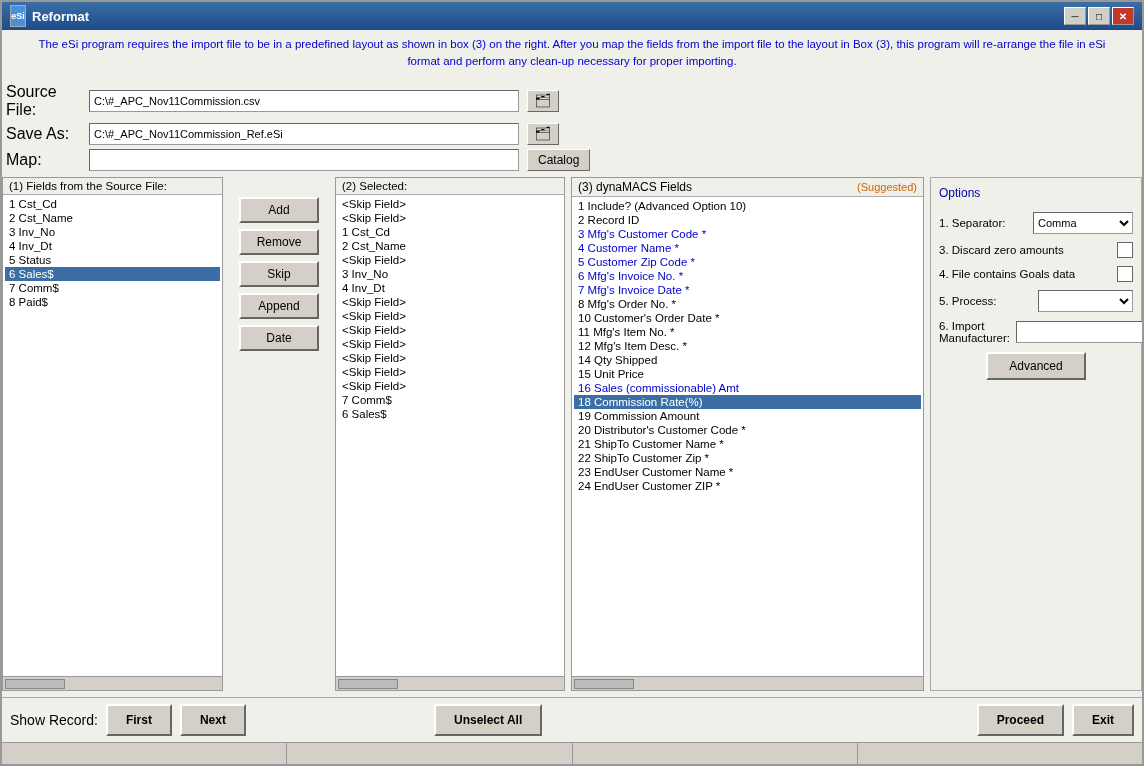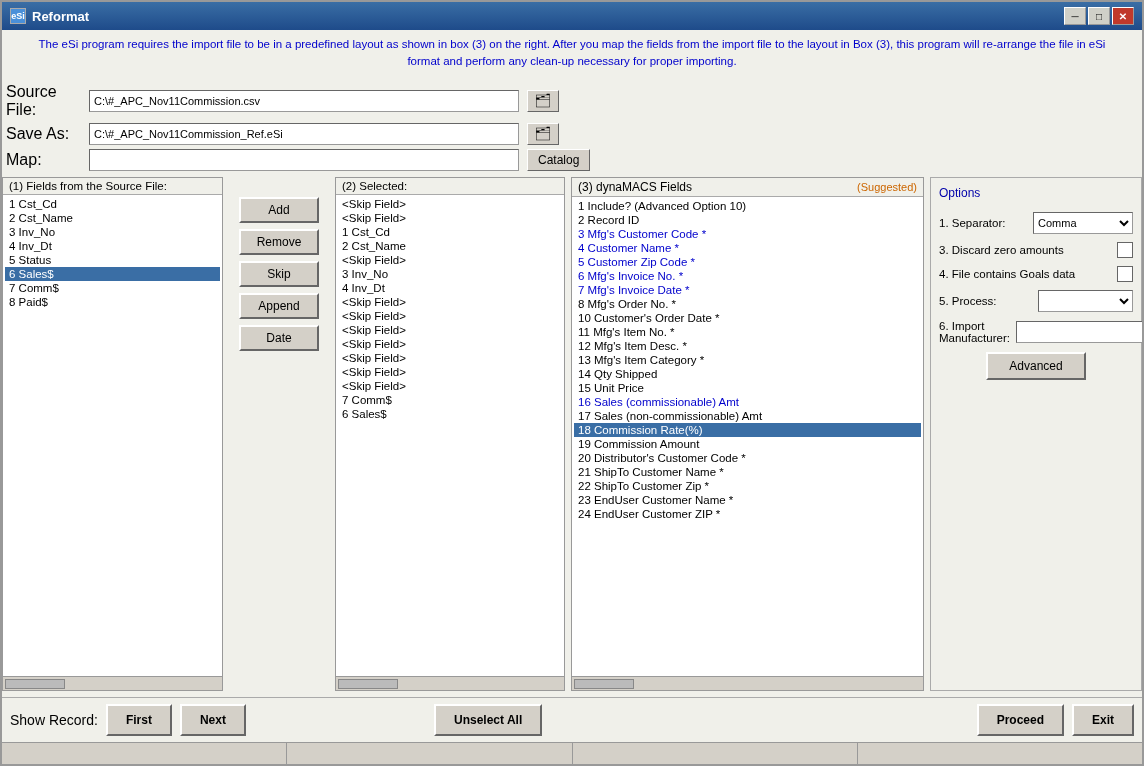--- a/index.html
+++ b/index.html
@@ -33,21 +33,21 @@
     }
 
     .title-bar-left {
       display: flex;
       align-items: center;
       gap: 6px;
     }
 
     .title-bar-icon {
       width: 16px;
-      height: 16px;
+      height: 22px;
       background: #4a90d9;
       border: 1px solid #aaa;
       display: flex;
       align-items: center;
       justify-content: center;
       font-size: 9px;
       color: white;
       font-weight: bold;
     }
 
@@ -486,25 +486,23 @@
           <div class="list-item">2 Record ID</div>
           <div class="list-item blue">3 Mfg's Customer Code *</div>
           <div class="list-item blue">4 Customer Name *</div>
           <div class="list-item blue">5 Customer Zip Code *</div>
           <div class="list-item blue">6 Mfg's Invoice No. *</div>
           <div class="list-item blue">7 Mfg's Invoice Date *</div>
           <div class="list-item">8 Mfg's Order No. *</div>
           <div class="list-item">10 Customer's Order Date *</div>
           <div class="list-item">11 Mfg's Item No. *</div>
           <div class="list-item">12 Mfg's Item Desc. *</div>
-          <div class="list-item">13 Mfg's Item Category *</div>
           <div class="list-item">14 Qty Shipped</div>
           <div class="list-item">15 Unit Price</div>
           <div class="list-item blue">16 Sales (commissionable) Amt</div>
-          <div class="list-item">17 Sales (non-commissionable) Amt</div>
           <div class="list-item selected">18 Commission Rate(%)</div>
           <div class="list-item">19 Commission Amount</div>
           <div class="list-item">20 Distributor's Customer Code *</div>
           <div class="list-item">21 ShipTo Customer Name *</div>
           <div class="list-item">22 ShipTo Customer Zip *</div>
           <div class="list-item">23 EndUser Customer Name *</div>
           <div class="list-item">24 EndUser Customer ZIP *</div>
         </div>
         <div class="scrollbar-h">
           <div class="scrollbar-h-inner"></div>

